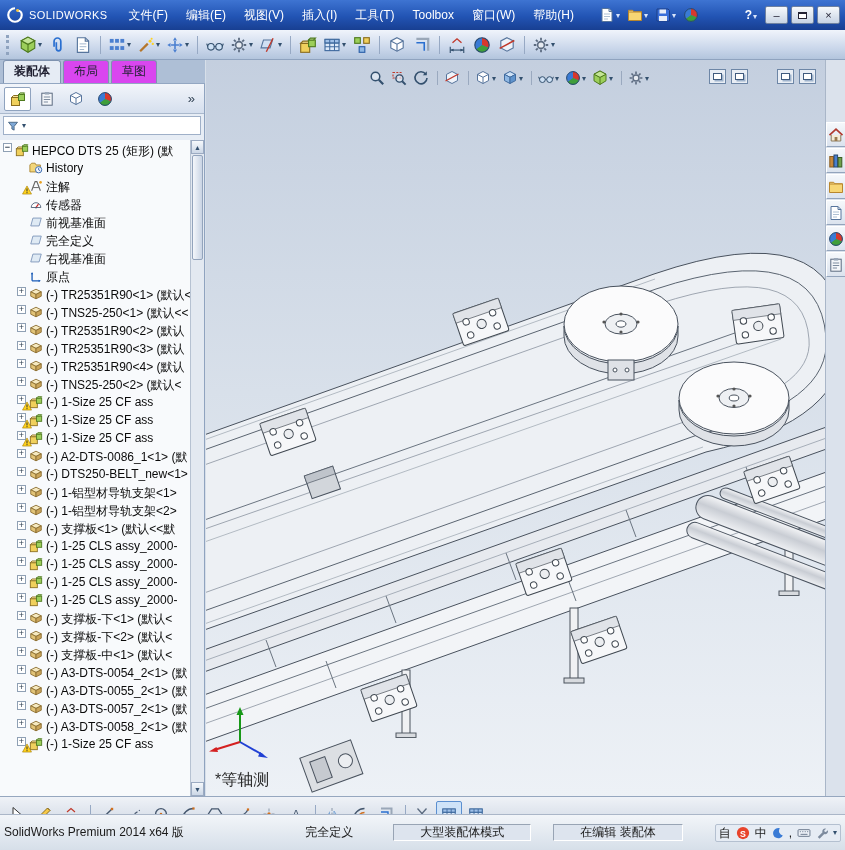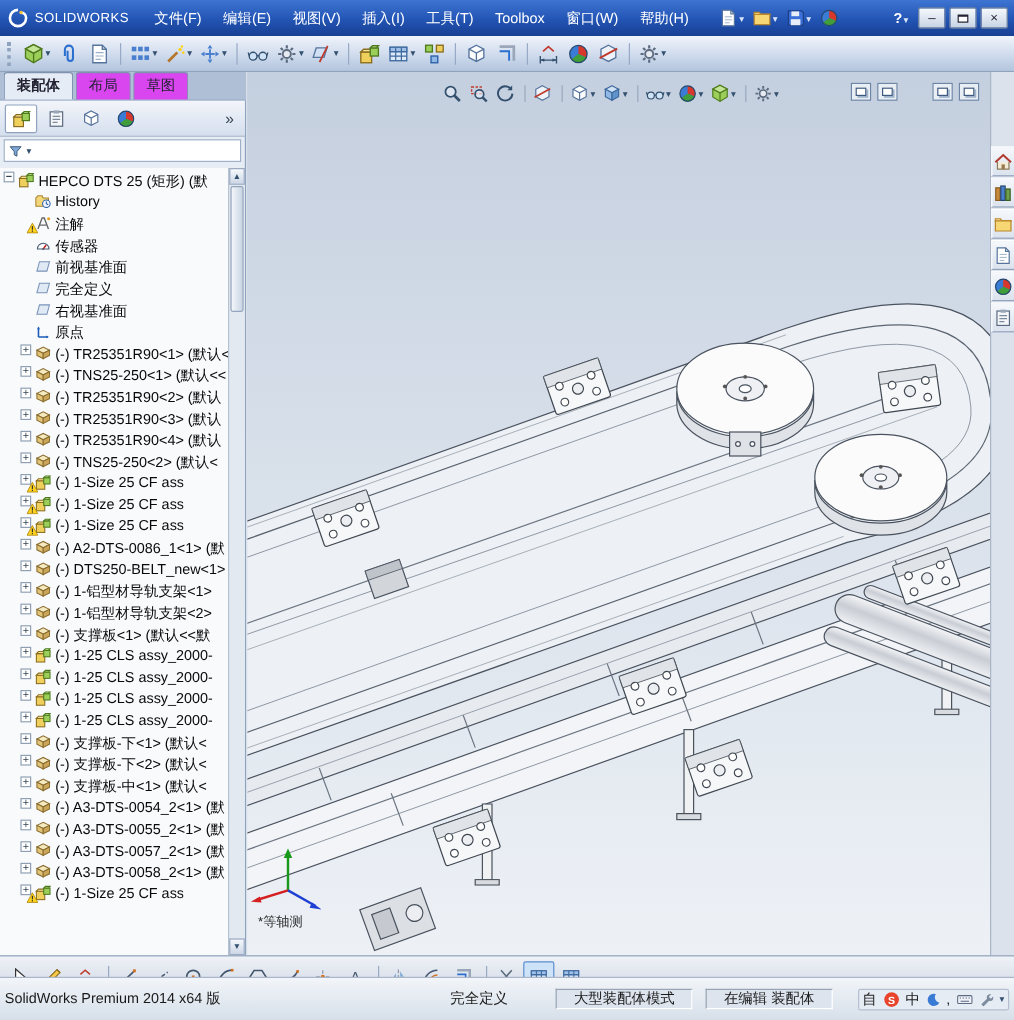--- a/index.html
+++ b/index.html
@@ -62,40 +62,40 @@
 #viewport{position:absolute;top:60px;left:206px;width:619px;bottom:54px;background:linear-gradient(#c4cfdf,#d8e0ea 45%,#edf1f6);overflow:hidden}
 #headsup{position:absolute;top:7px;left:160px;display:flex;align-items:center;z-index:3}
 .hbtn{height:22px;min-width:22px;display:flex;align-items:center;justify-content:center;border:1px solid transparent;border-radius:2px;position:relative;padding:0 2px}
 .hbtn.sep{margin-left:9px}
 .hbtn.sep::before{content:"";position:absolute;left:-5px;top:3px;bottom:3px;width:1px;background:#9aa9bf}
 .hbtn .dd2{color:#33506e}
 #corner{position:absolute;top:9px;right:9px;display:flex;gap:5px;z-index:3}
 .cbtn{width:17px;height:15px;border:1px solid #6d86a6;background:#e9eef5;display:flex;align-items:center;justify-content:center}
 .cbtn.gap{margin-left:24px}
 .cg{width:9px;height:7px;border:1px solid #3f5a7e;background:#fff;box-shadow:1.5px 1.5px 0 #9fb3cc}
-#viewlabel{position:absolute;left:9px;bottom:20px;color:#2b2b2b;font-size:11px;z-index:3}
+#viewlabel{position:absolute;left:9px;bottom:5px;color:#2b2b2b;font-size:16px;z-index:3}
 #model{position:absolute;top:0;left:0}
 
 
 #taskstrip{position:absolute;top:60px;right:0;width:20px;bottom:54px;background:#dbe2ec;border-left:1px solid #a9b6c8;padding-top:62px;display:flex;flex-direction:column;align-items:center}
 .tpbtn{width:20px;height:25px;margin-bottom:1px;display:flex;align-items:center;justify-content:center;background:linear-gradient(#f5f8fb,#dbe3ee);border:1px solid #fff;border-right-color:#93a4bc;border-bottom-color:#93a4bc}
 
 
 #bottombar{position:absolute;left:0;right:0;bottom:20px;height:34px;background:linear-gradient(#eff2f7,#ccd5e2);border-top:1px solid #96a7bf;display:flex;align-items:center;padding-left:4px;gap:1px}
 .bbtn{width:26px;height:26px;display:flex;align-items:center;justify-content:center;border:1px solid transparent;border-radius:2px;position:relative}
 .bbtn.sep{margin-left:9px}
 .bbtn.sep::before{content:"";position:absolute;left:-5px;top:3px;bottom:3px;width:1px;background:#97a9c4}
 .bbtn.active{background:#cfe3f8;border-color:#5b8fd0}
 
 
 #statusbar{position:absolute;left:0;right:0;bottom:0;height:36px;background:linear-gradient(#f2f5f9,#d6dfe9);border-top:1px solid #aab6c8;display:flex;align-items:center;padding:0 4px;color:#1a1a1a;font-size:12px}
 .sprod{min-width:300px}
 .f1{flex:1}
 .sdef{margin-right:40px}
-.sseg{border:1px solid;border-color:#98a4b4 #fff #fff #98a4b4;padding:0 14px;height:17px;line-height:15px;background:#dde4ee;margin-right:11px;white-space:nowrap}
+.sseg{border:1px solid;border-color:#98a4b4 #fff #fff #98a4b4;padding:0 26px;height:17px;line-height:15px;background:#dde4ee;margin-right:22px;white-space:nowrap}
 .langbar{display:flex;align-items:center;gap:5px;margin-left:10px;padding:0 3px;height:18px;background:#e6ecf4;border:1px solid #b4c0d0;border-radius:2px}
 .langbar span{line-height:1}
 </style>
 </head>
 <body>
 
 <svg style="position:absolute;width:0;height:0" aria-hidden="true">
 <defs>
 <symbol id="s-page" viewBox="0 0 16 16">
         <path d="M3 1.5h7l3 3v10H3z" fill="#fff" stroke="#56749c"></path>

